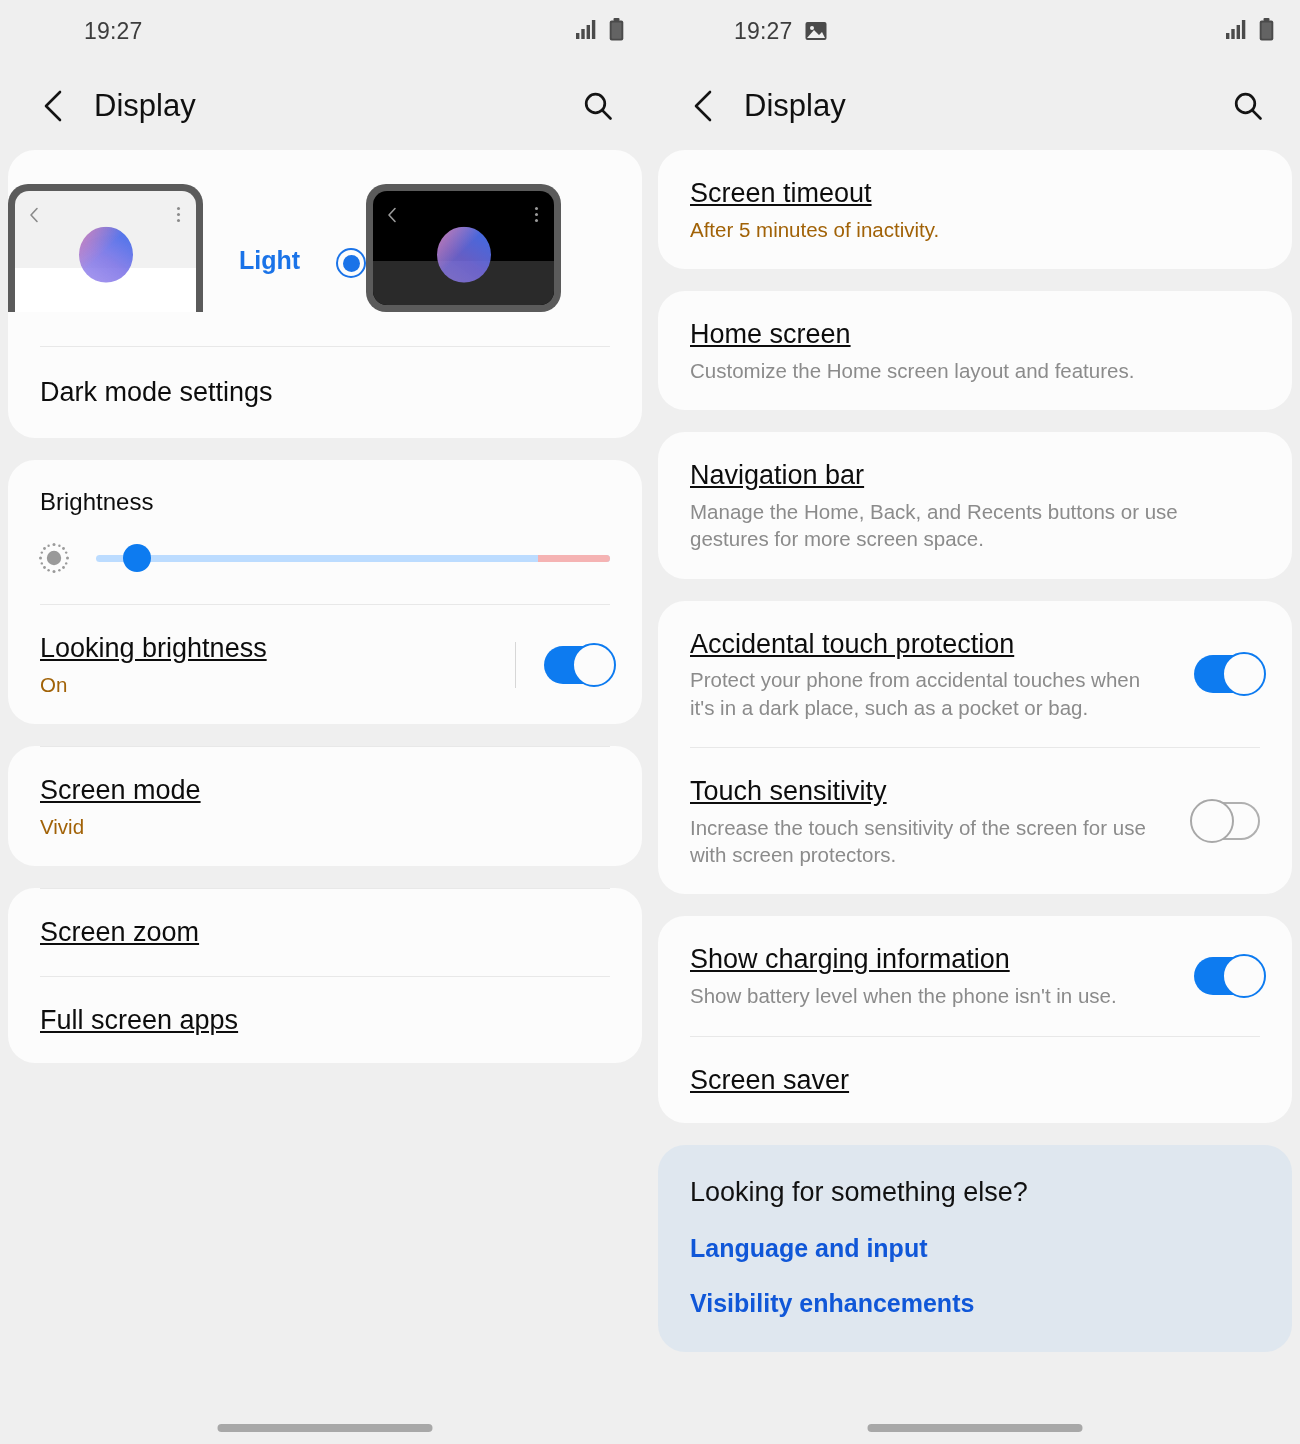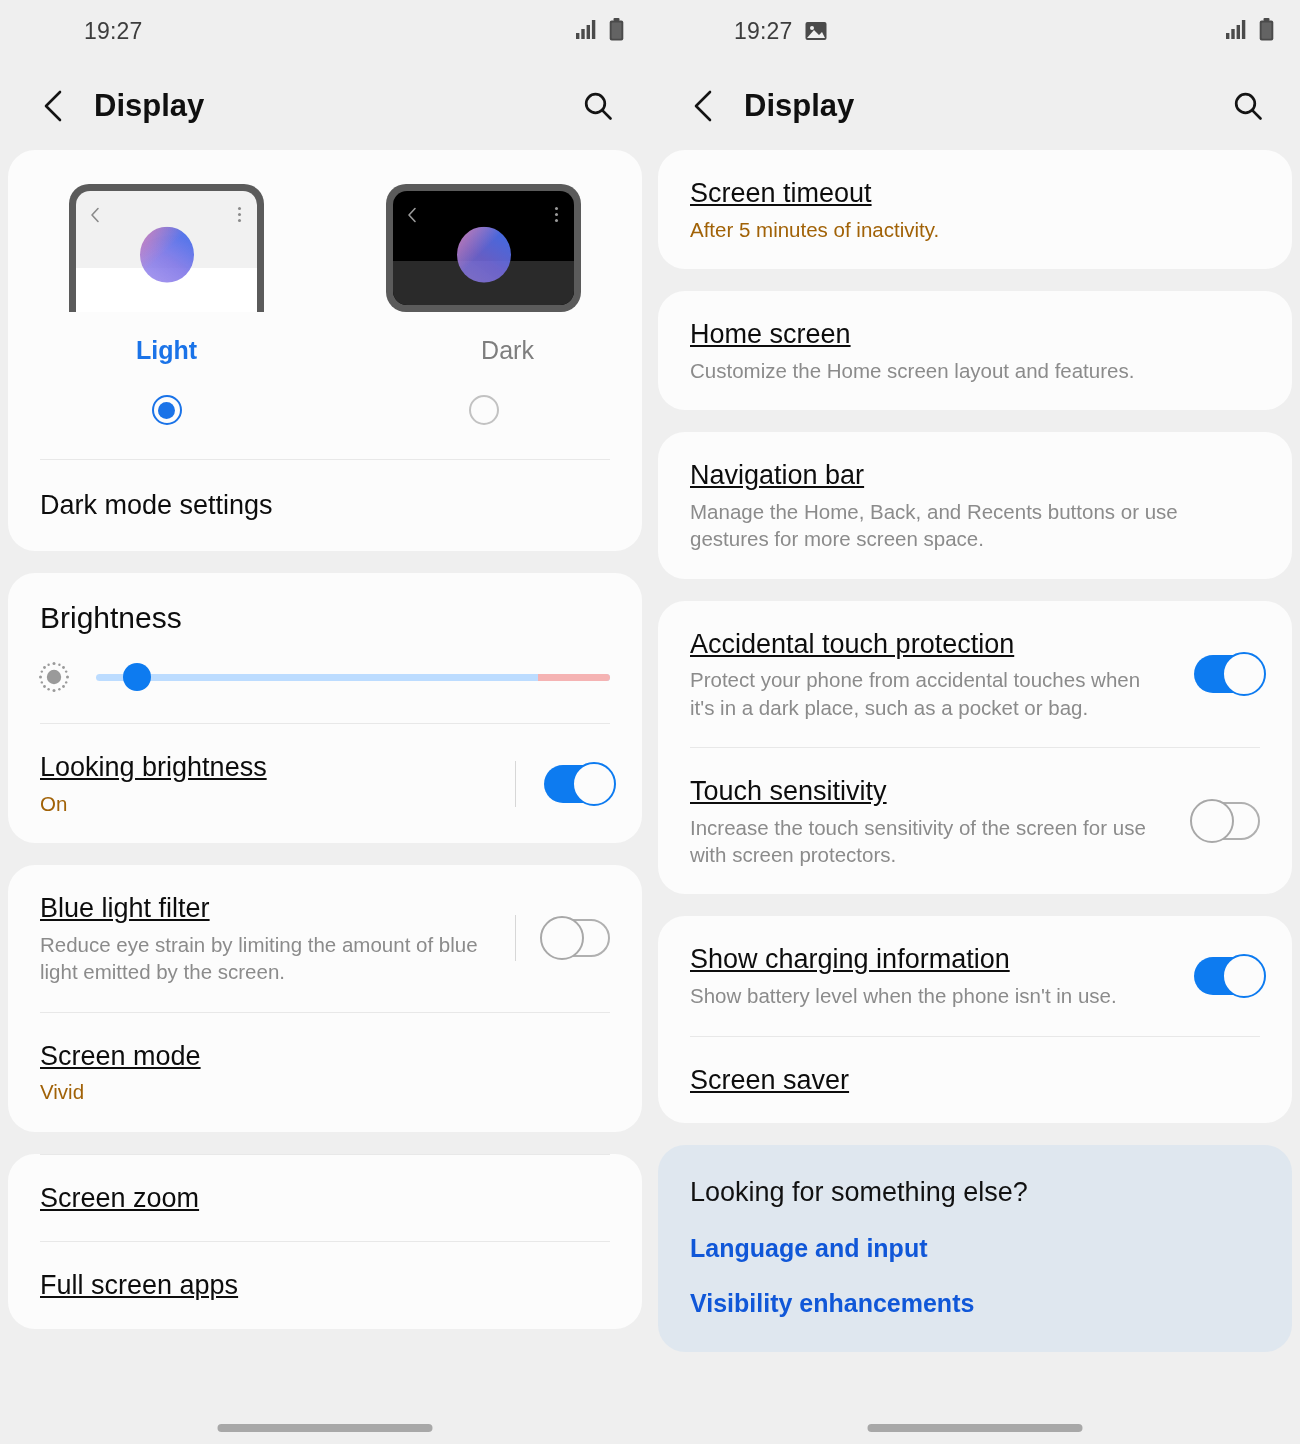--- a/index.html
+++ b/index.html
@@ -30,21 +30,21 @@
   .sb-right { margin-left: auto; display: flex; align-items: center; gap: 11px; }
 
   
   .appbar {
     height: 88px;
     display: flex; align-items: center;
     padding: 0 30px 0 34px;
   }
   .back-icon { width: 40px; height: 40px; display:flex; align-items:center; justify-content:center; }
   .appbar-title {
-    font-size: 31px; color: #101010; margin-left: 20px; font-weight: 700;
+    font-size: 31px; color: #101010; margin-left: 20px; font-weight: 400;
   }
   .search-icon { margin-left: auto; width: 44px; height: 44px; display:flex; align-items:center; justify-content:center; }
 
   
   .content { padding: 0 8px; }
   .card {
     background: #fcfcfc;
     border-radius: 27px;
     margin-bottom: 22px;
     overflow: hidden;
@@ -56,21 +56,21 @@
   .row-sub { font-size: 20.5px; color: #8b8b8b; line-height: 1.34; margin-top: 5px; }
   .row-sub.blue { color: #a16207; }
   .divider { height: 1px; background: #e8e8e8; margin: 0 32px; }
 
   .row.with-toggle { display: flex; align-items: center; }
   .row-text { flex: 1; min-width: 0; }
 
   
   .theme-card { padding: 34px 0 0 0; }
   .theme-row { display: flex; }
-  .theme-col { flex: 1; display: flex; flex-direction: column; align-items: center; }
+  .theme-col { flex: 1; display: flex; flex-direction: row; align-items: center; gap: 36px; }
   .phone {
     width: 195px; height: 128px;
     border-radius: 18px 18px 14px 14px;
     position: relative;
     overflow: hidden;
   }
   .phone.light {
     background: #5b5b5b;
     padding: 7px 7px 0 7px;
     border-radius: 20px 20px 0 0;
@@ -113,21 +113,21 @@
   .theme-label { font-size: 25px; margin-top: 24px; }
   .theme-label.sel { color: #1a73e8; font-weight: bold; }
   .theme-label.unsel { color: #7e7e7e; margin-left: 48px; }
   .radio { margin-top: 30px; width: 30px; height: 30px; border-radius: 50%; border: 2px solid #c2c2c2; display:flex; align-items:center; justify-content:center;}
   .radio.on { border-color: #1a73e8; }
   .radio.on::after { content:""; width:17px; height:17px; border-radius:50%; background:#1a73e8; }
   .theme-divider { height:1px; background:#e8e8e8; margin: 34px 32px 0 32px; }
   .dm-row { padding: 30px 32px 30px 32px; font-size: 27px; color: #0d0d0d; }
 
   
-  .bright-title { font-size: 30px; color:#0d0d0d; padding: 28px 32px 0 32px; }
+  .bright-title { font-size: 24px; color:#0d0d0d; padding: 28px 32px 0 32px; }
   .slider-wrap { display:flex; align-items:center; padding: 22px 32px 26px 26px; }
   .sun { width: 40px; height: 40px; position: relative; flex:none; margin-right: 22px;}
   .track-area { flex:1; position: relative; height: 26px; display:flex; align-items:center; }
   .track { position:absolute; left:0; right:0; height:7px; border-radius:4px; background:#bcdcff; }
   .track-hot { position:absolute; right:0; width:14%; height:7px; border-radius:0 4px 4px 0; background:#f5b3b3; }
   .thumb { position:absolute; left:4%; width:28px; height:28px; border-radius:50%; background:#0d7bf0; transform: translateX(-50%); }
 
   
   .vdiv { width:1px; height:46px; background:#d7d7d7; margin: 0 28px 0 12px; flex:none; }
   .toggle { width: 66px; height: 38px; border-radius: 19px; position: relative; flex:none; }
@@ -287,30 +287,20 @@
             <div class="row-sub blue">On</div>
           </span>
           <span class="vdiv"></span>
           <span class="toggle on">
               <span class="knob"></span>
             </span>
         </div>
       </div>
 
       <div class="card">
-        <div class="row with-toggle">
-          <span class="row-text">
-            <div class="row-title">Blue light filter</div>
-            <div class="row-sub">Reduce eye strain by limiting the amount of blue light emitted by the screen.</div>
-          </span>
-          <span class="vdiv"></span>
-          <span class="toggle off">
-              <span class="knob"></span>
-            </span>
-        </div>
         <div class="divider"></div>
         <div class="row">
           <div class="row-title">Screen mode</div>
           <div class="row-sub blue">Vivid</div>
         </div>
       </div>
 
       <div class="card">
         <div class="divider"></div>
         <div class="row">

